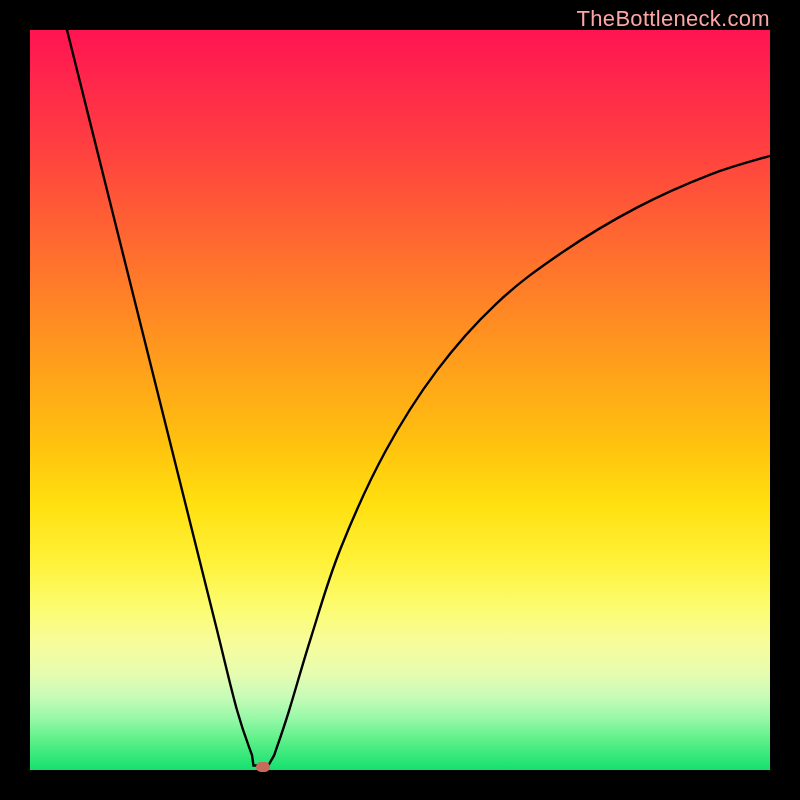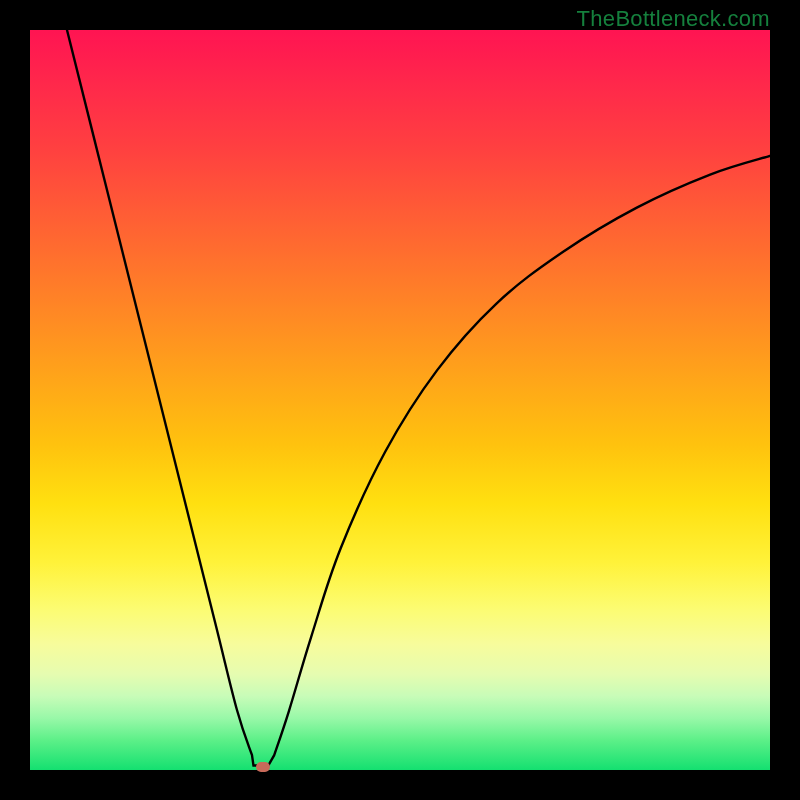--- a/index.html
+++ b/index.html
@@ -39,21 +39,21 @@
       #e6fcb0 87%,
       #c8fcb8 90%,
       #98f8a8 93%,
       #5cf088 96%,
       #14e070 100%);
   }
   .attribution {
     position: absolute;
     top: 6px;
     right: 30px;
-    color: #15803d;
+    color: #fca5a5;
     font-size: 22px;
     font-weight: 500;
     letter-spacing: 0.3px;
     user-select: none;
   }
   svg.curve {
     position: absolute;
     left: 0;
     top: 0;
     width: 740px;

